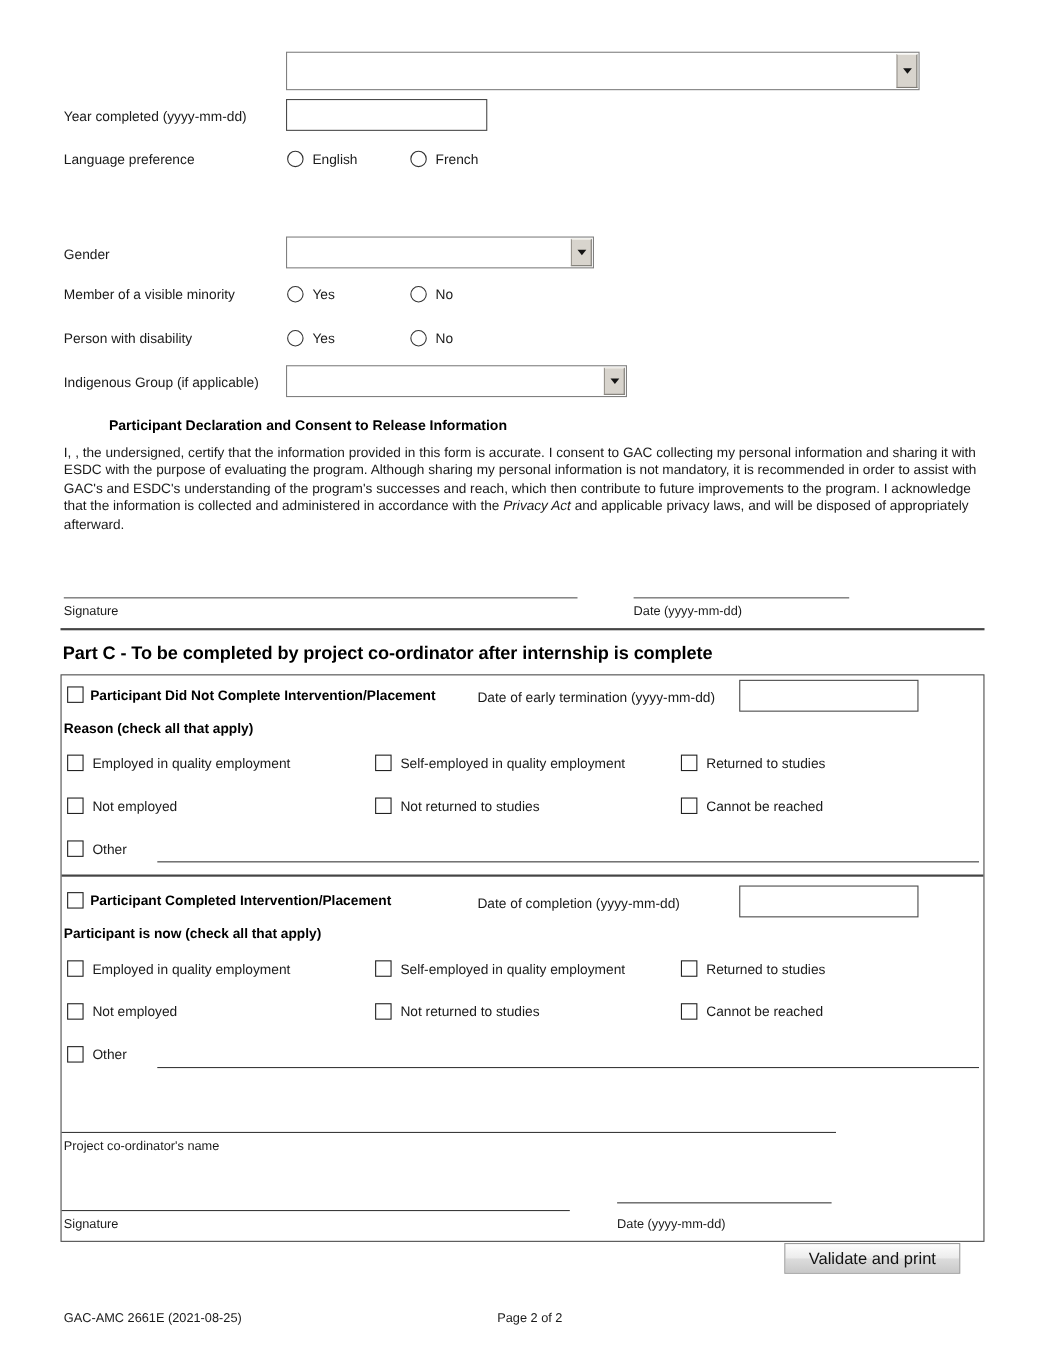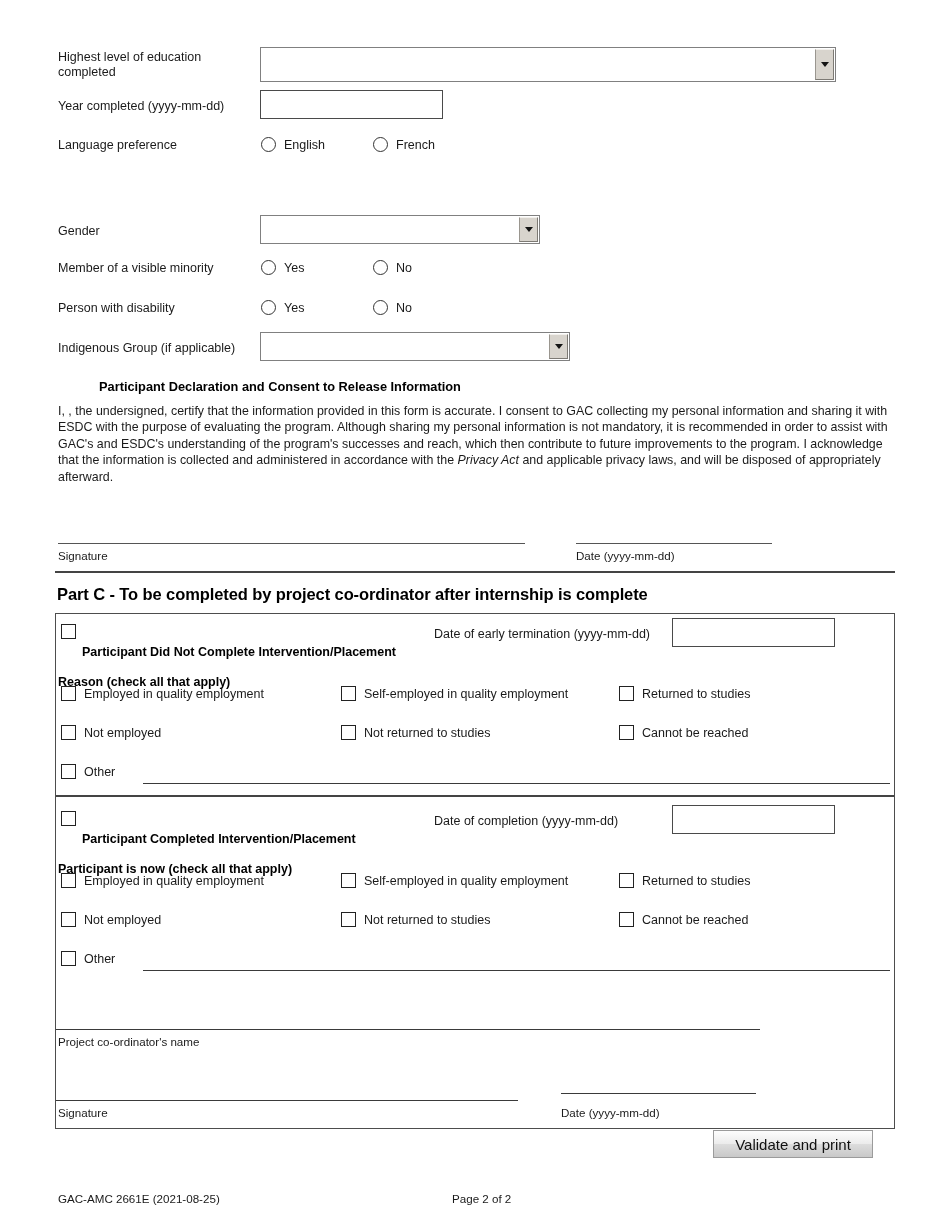--- a/index.html
+++ b/index.html
@@ -25,21 +25,20 @@
     font-size: 12.5px;
     line-height: 15px;
     color: #1a1a1a;
     white-space: pre-line;
   }
   .lbl-b {
     font-size: 12.5px;
     line-height: 15px;
     font-weight: bold;
     color: #000;
-    margin-top: 20px;
   }
   .para {
     font-size: 12.4px;
     line-height: 16.4px;
     color: #1a1a1a;
     text-align: left;
   }
   .para i { font-style: italic; }
   .sec-head {
     font-size: 12.8px;
@@ -140,22 +139,20 @@
     align-items: center;
     justify-content: center;
     cursor: pointer;
   }
 </style>
 </head>
 <body>
 
 <div id="page">
 
-  <div class="abs lbl" style="left:58px; top:50px; width:200px;">Highest level of education
-completed</div>
   <div class="ddl" style="left:260px; top:47px; width:576px; height:35px;">
     <div class="btn"></div>
   </div>
 
   <div class="abs lbl" style="left:58px; top:99px; width:200px;">Year completed (yyyy-mm-dd)</div>
   <div class="abs tbox" style="left:260px; top:90px; width:183px; height:29px;"></div>
 
   <div class="abs lbl" style="left:58px; top:138px; width:200px;">Language preference</div>
   <div class="abs radio" style="left:261px; top:137px;"></div>
   <div class="abs lbl" style="left:284px; top:138px;">English</div>

